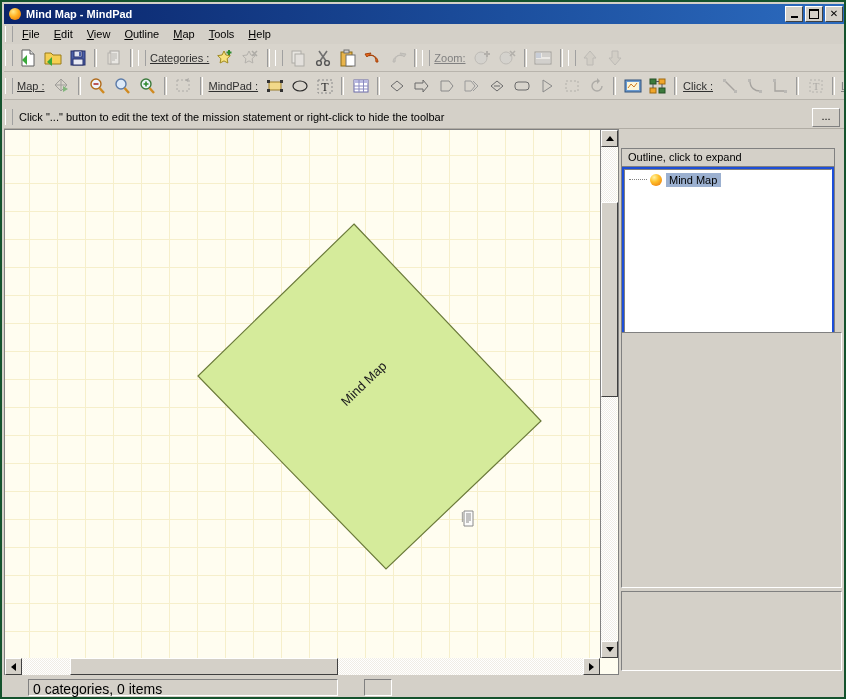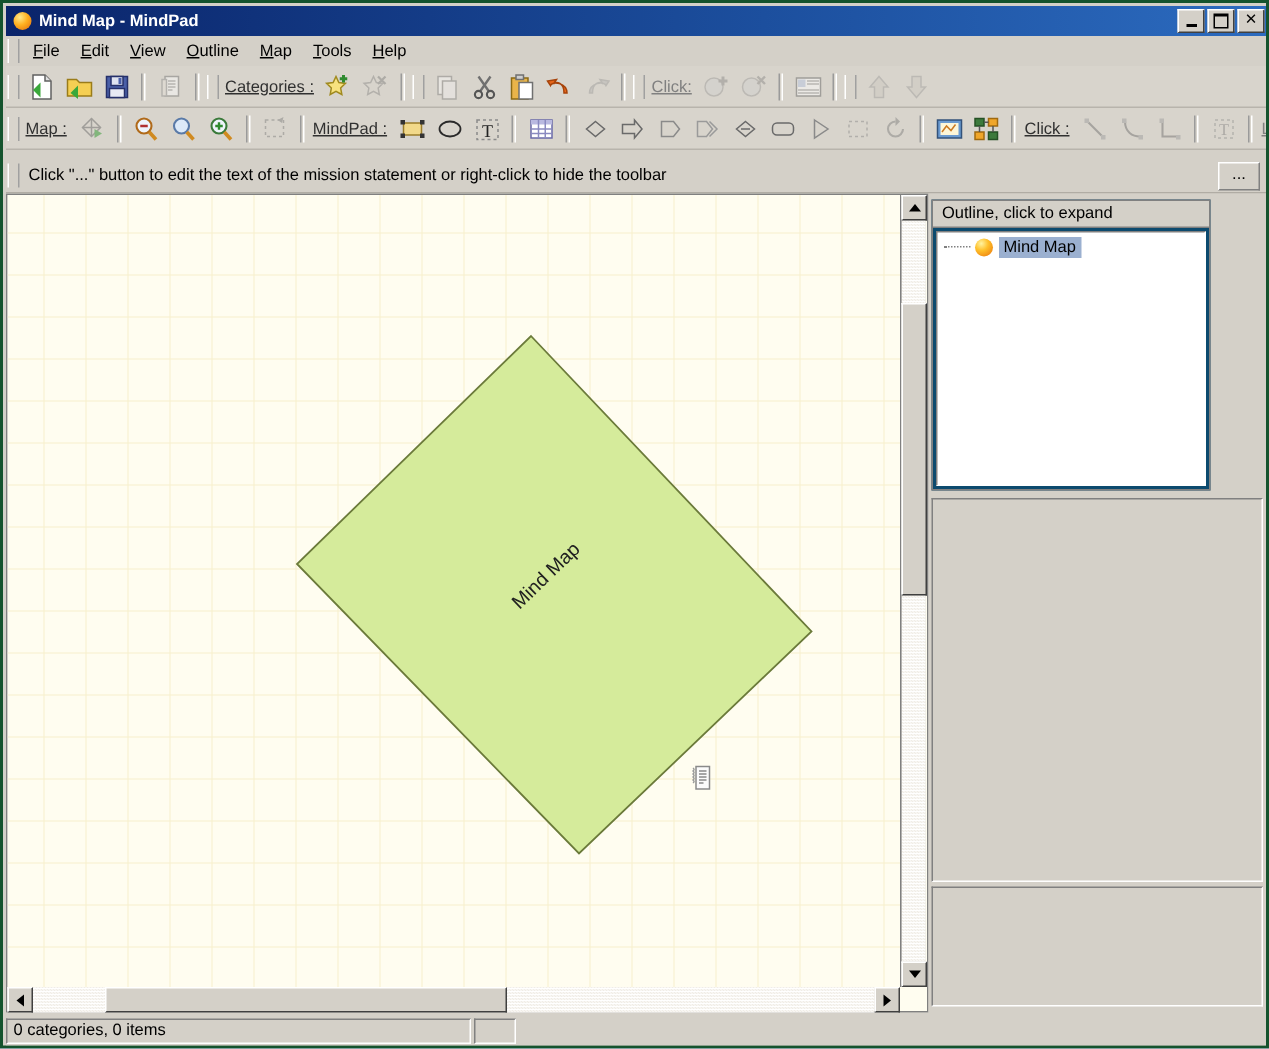--- a/index.html
+++ b/index.html
@@ -191,22 +191,22 @@
   }
   .arrow { width: 0; height: 0; }
   .arrow.up { border-left: 4px solid transparent; border-right: 4px solid transparent; border-bottom: 5px solid #000; }
   .arrow.down { border-left: 4px solid transparent; border-right: 4px solid transparent; border-top: 5px solid #000; }
   .arrow.left { border-top: 4px solid transparent; border-bottom: 4px solid transparent; border-right: 5px solid #000; }
   .arrow.right { border-top: 4px solid transparent; border-bottom: 4px solid transparent; border-left: 5px solid #000; }
 
   
   .dock { position: absolute; left: 617px; top: 127px; width: 227px; height: 546px; background: #d4d0c8; }
   .panel-outline {
-    position: absolute; left: 2px; top: 4px; width: 186px; height: 194px;
-    border: 1px solid #808080; box-sizing: border-box; background: #0c4a6e;
+    position: absolute; left: 2px; top: 19px; width: 214px; height: 194px;
+    border: 1px solid #808080; box-sizing: border-box; background: #1d4ed8;
   }
   .panel-header {
     height: 18px; background: #d4d0c8; font-size: 11px; color: #000;
     padding: 2px 0 0 6px; box-sizing: border-box;
     font-family: "Liberation Sans", sans-serif;
     border-bottom: 1px solid #808080;
   }
   .tree-area {
     position: absolute; left: 2px; top: 20px; right: 2px; bottom: 2px;
     background: #ffffff;
@@ -243,22 +243,22 @@
   .statusbar {
     position: absolute; left: 2px; top: 675px;
     width: 842px; height: 20px;
     background: #d4d0c8; display: flex; align-items: center;
   }
   .sb-panel {
     height: 17px; margin-right: 2px;
     border-top: 1px solid #808080; border-left: 1px solid #808080;
     border-right: 1px solid #ffffff; border-bottom: 1px solid #ffffff;
     box-sizing: border-box;
-    font-size: 11px; color: #000; padding: 1px 0 0 4px;
-    font-family: "Liberation Sans", sans-serif; white-space: nowrap;
+    font-size: 14px; color: #000; padding: 1px 0 0 4px;
+    font-family: "Liberation Sans", sans-serif; white-space: nowrap; margin-left: 24px;
   }
   .sb-panel.p1 { width: 310px; }
   .sb-panel.p2 { width: 28px; }
   .sb-panel.p3 { flex: 1; margin-right: 14px; }
 </style>
 </head>
 <body>
 
 <div class="app">
 
@@ -372,21 +372,21 @@
       </svg>
     </div>
     <div class="tbi">
       <svg width="18" height="18" viewBox="0 0 18 18" opacity="0.35">
         <path d="M4 13 C4 6 14 5 15 8 L17 5 L11 4 L13 7 C11 5 6 6 6 13 z" fill="#aaa" stroke="#888"></path>
       </svg>
     </div>
 
     <div class="sep"></div>
     <div class="gripper"></div>
-    <span class="tb-label dim">Click:</span>
+    <span class="tb-label dim">Zoom:</span>
 
     <div class="tbi">
       <svg width="19" height="18" viewBox="0 0 19 18" opacity="0.35">
         <circle cx="8" cy="9" r="6" fill="#cfcfcf" stroke="#8a8a8a"></circle>
         <path d="M14 2 v6 M11 5 h6" stroke="#707070" stroke-width="2"></path>
       </svg>
     </div>
     <div class="tbi">
       <svg width="19" height="18" viewBox="0 0 19 18" opacity="0.35">
         <circle cx="8" cy="9" r="6" fill="#cfcfcf" stroke="#8a8a8a"></circle>

